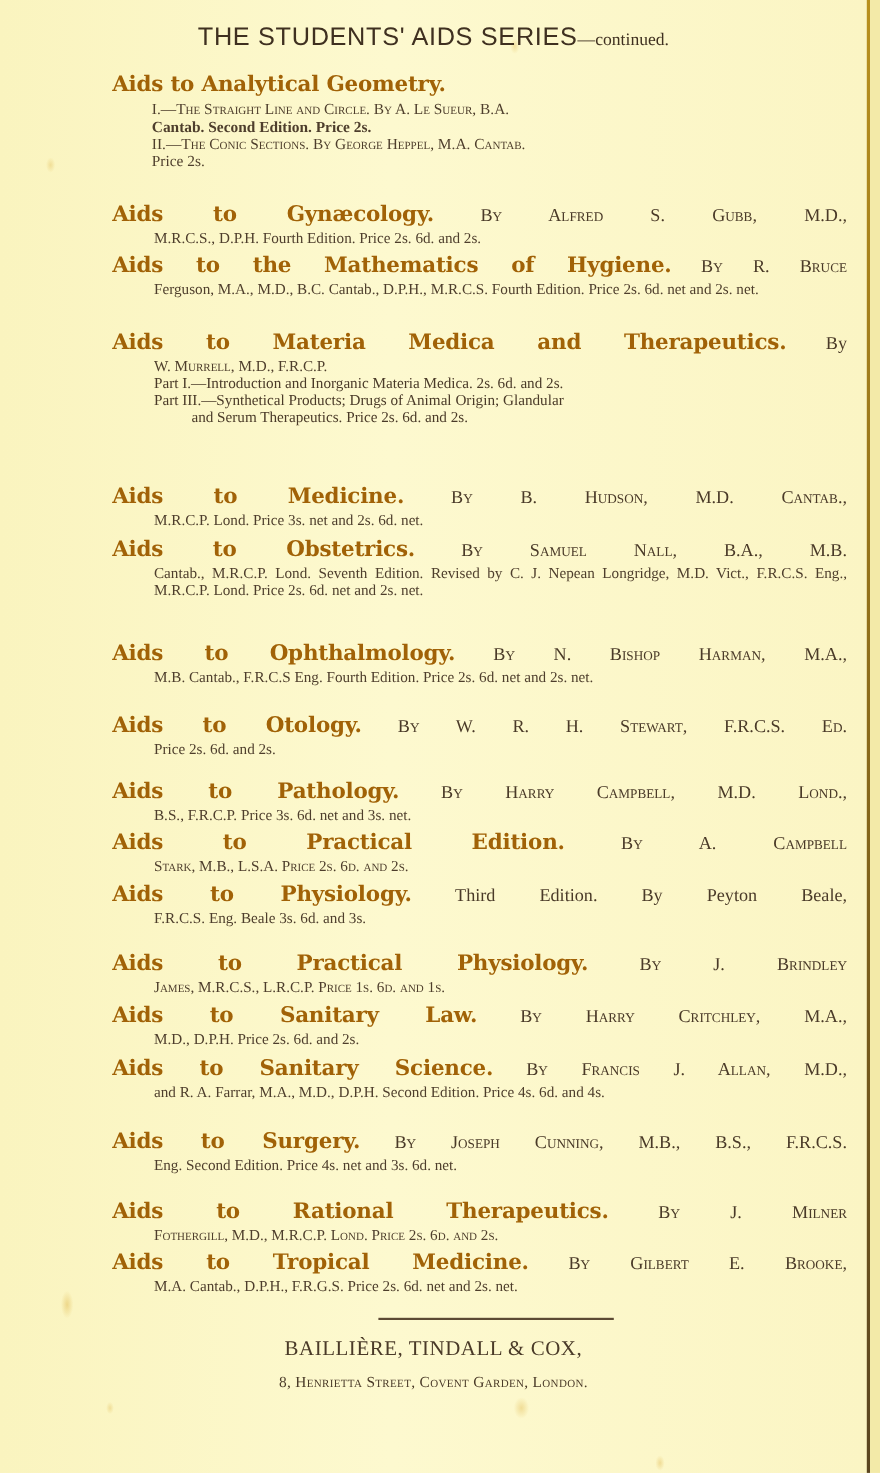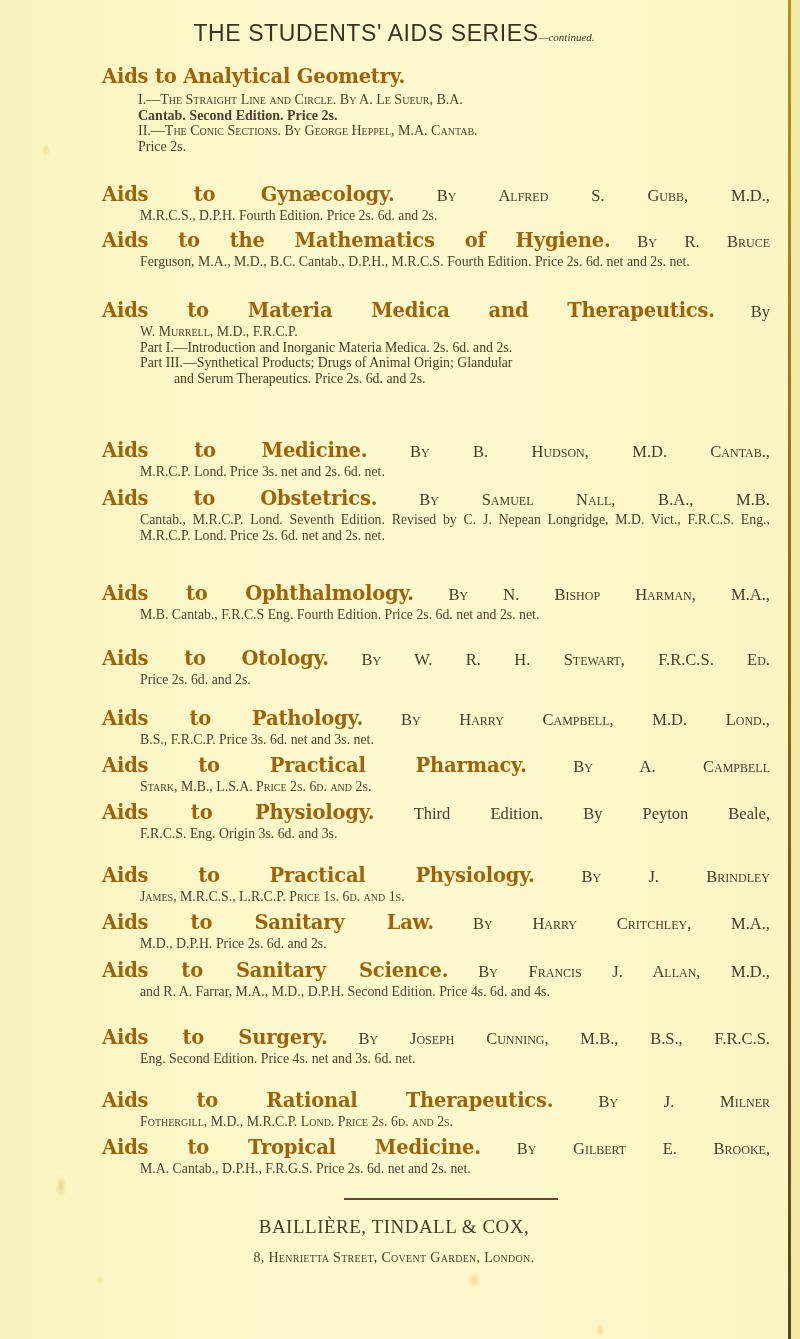--- a/index.html
+++ b/index.html
@@ -29,22 +29,22 @@
     background: #f3eaa8;
   }
   .content { position: absolute; left: 0; top: 0; width: 788px; }
 
   .running-head {
     position: absolute; top: 20px; left: 0; width: 788px; text-align: center;
     font-family: "Liberation Sans", "DejaVu Sans", sans-serif;
     font-size: 23px; letter-spacing: 0.6px; color: #3f3020;
   }
   .running-head .cont {
-    font-family: "Liberation Serif", serif; font-style: italic;
-    font-size: 11px; letter-spacing: 0;
+    font-family: "Liberation Serif", serif; 
+    font-size: 16px; letter-spacing: 0;
   }
 
   .entry { position: absolute; left: 102px; width: 668px; }
   .entry .title-line {
     font-size: 14px; line-height: 22px; text-align: justify;
     text-align-last: justify;
   }
   .entry .title {
     font-family: "DejaVu Serif", serif; font-weight: bold;
     font-size: 19.5px; color: #a16207; letter-spacing: -0.2px;
@@ -162,32 +162,32 @@
   <div class="entry" style="top:708px;">
     <div class="title-line">
       <span class="title">Aids to Pathology.</span>
       <span class="by sc">By Harry Campbell, M.D. Lond.,</span>
     </div>
     <div class="body">B.S., F.R.C.P.  Price 3s. 6d. net and 3s. net.</div>
   </div>
 
   <div class="entry" style="top:755px;">
     <div class="title-line">
-      <span class="title">Aids to Practical Pharmacy.</span>
+      <span class="title">Aids to Practical Edition.</span>
       <span class="by sc">By A. Campbell</span>
     </div>
     <div class="body sc">Stark, M.B., L.S.A.  Price 2s. 6d. and 2s.</div>
   </div>
 
   <div class="entry" style="top:802px;">
     <div class="title-line">
       <span class="title">Aids to Physiology.</span>
       <span class="by">Third Edition.  By Peyton Beale,</span>
     </div>
-    <div class="body">F.R.C.S. Eng.  Origin 3s. 6d. and 3s.</div>
+    <div class="body">F.R.C.S. Eng.  Beale 3s. 6d. and 3s.</div>
   </div>
 
   <div class="entry" style="top:865px;">
     <div class="title-line">
       <span class="title">Aids to Practical Physiology.</span>
       <span class="by sc">By J. Brindley</span>
     </div>
     <div class="body sc">James, M.R.C.S., L.R.C.P.  Price 1s. 6d. and 1s.</div>
   </div>
 

